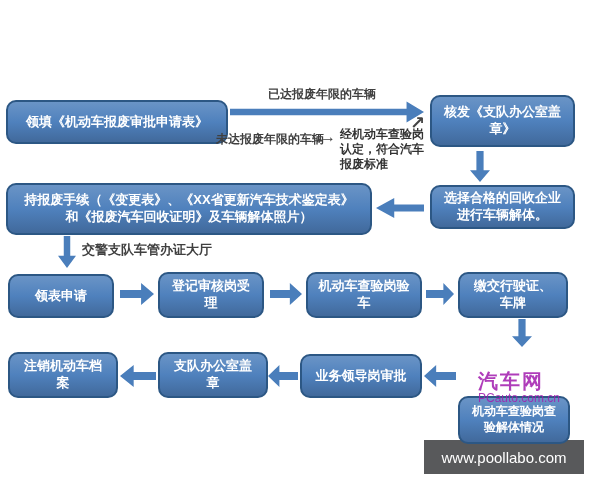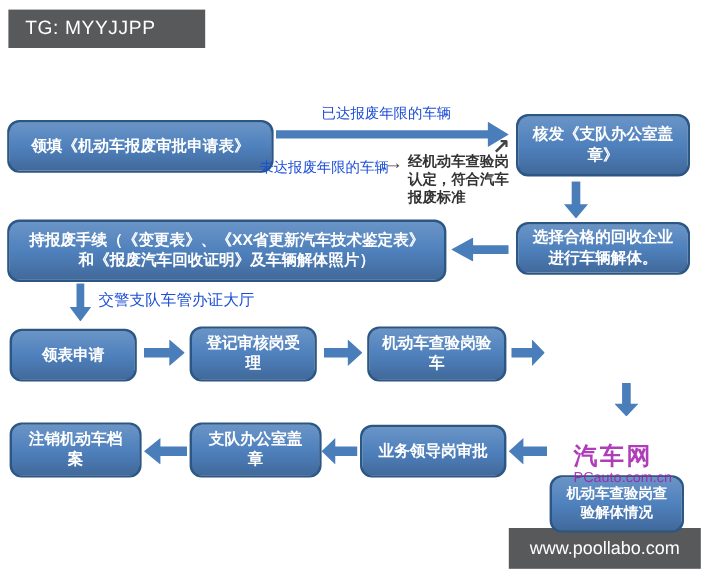--- a/index.html
+++ b/index.html
@@ -33,41 +33,38 @@
   .a2{left:470px;top:151px;width:20px;height:31px;}
   .a3{left:376px;top:198px;width:48px;height:20px;}
   .a4{left:58px;top:236px;width:18px;height:32px;}
   .a5{left:120px;top:283px;width:34px;height:22px;}
   .a6{left:270px;top:283px;width:32px;height:22px;}
   .a7{left:426px;top:283px;width:28px;height:22px;}
   .a8{left:512px;top:319px;width:20px;height:28px;}
   .a9{left:424px;top:365px;width:32px;height:22px;}
   .a10{left:268px;top:365px;width:30px;height:22px;}
   .a11{left:120px;top:365px;width:36px;height:22px;}
-  .lbl{position:absolute;color:#1d4ed8;font-size:12px;font-weight:normal;white-space:nowrap;z-index:3;}
+  .lbl{position:absolute;color:#404040;font-size:12px;font-weight:bold;white-space:nowrap;z-index:3;}
   .l-reached{left:268px;top:86px;}
   .l-notreached{left:216px;top:131px;}
   .l-hall{left:82px;top:241px;font-size:13px;}
   .note{position:absolute;left:340px;top:127px;width:92px;color:#333333;font-size:12px;
         font-weight:bold;line-height:15px;white-space:normal;z-index:3;}
   .thin-arrow{position:absolute;left:320px;top:128px;font-size:16px;color:#444;font-weight:bold;z-index:3;}
   .diag-arrow{position:absolute;left:410px;top:112px;font-size:18px;color:#444;font-weight:bold;z-index:3;}
   .watermark{position:absolute;left:478px;top:370px;z-index:5;color:#a21caf;opacity:.85;
              text-align:left;line-height:1.1;pointer-events:none;}
   .watermark .wm1{font-size:20px;font-weight:bold;letter-spacing:2px;}
   .watermark .wm2{font-size:12px;}
 </style>
 </head>
 <body>
 
 <div class="page">
 
-  <div class="bar tg-bar">
-    <span>TG: MYYJJPP</span>
-  </div>
 
   <div class="node n1">
     <span>领填《机动车报废审批申请表》</span>
   </div>
   <div class="arr arr-r-long a1"></div>
   <div class="lbl l-reached">已达报废年限的车辆</div>
   <div class="lbl l-notreached">未达报废年限的车辆</div>
   <div class="thin-arrow">→</div>
   <div class="note">经机动车查验岗认定，符合汽车报废标准</div>
   <div class="diag-arrow">↗</div>
@@ -92,20 +89,23 @@
   </div>
   <div class="arr arr-r a5"></div>
   <div class="node n6">
     <span>登记审核岗受理</span>
   </div>
   <div class="arr arr-r a6"></div>
   <div class="node n7">
     <span>机动车查验岗验车</span>
   </div>
   <div class="arr arr-r a7"></div>
+  <div class="node n8">
+    <span>缴交行驶证、车牌</span>
+  </div>
 
   <div class="arr arr-d a8"></div>
 
   <div class="node n9">
     <span>机动车查验岗查验解体情况</span>
   </div>
   <div class="arr arr-l a9"></div>
   <div class="node n10">
     <span>业务领导岗审批</span>
   </div>

